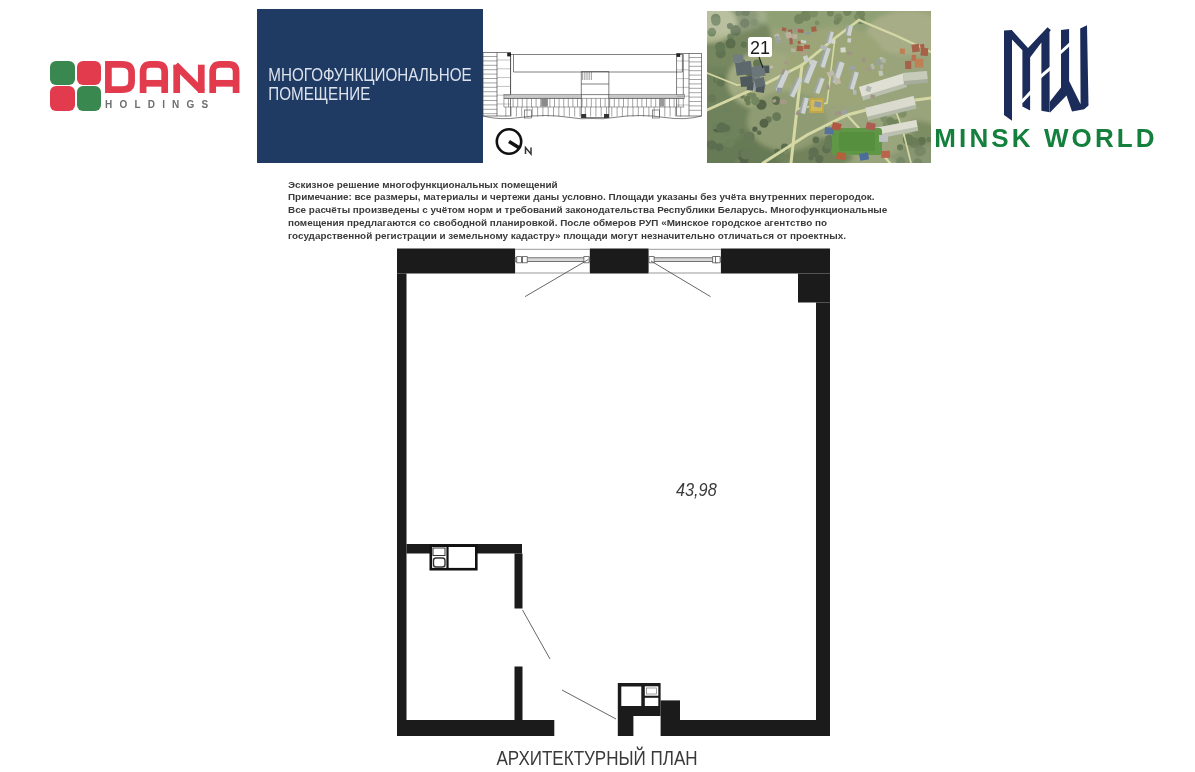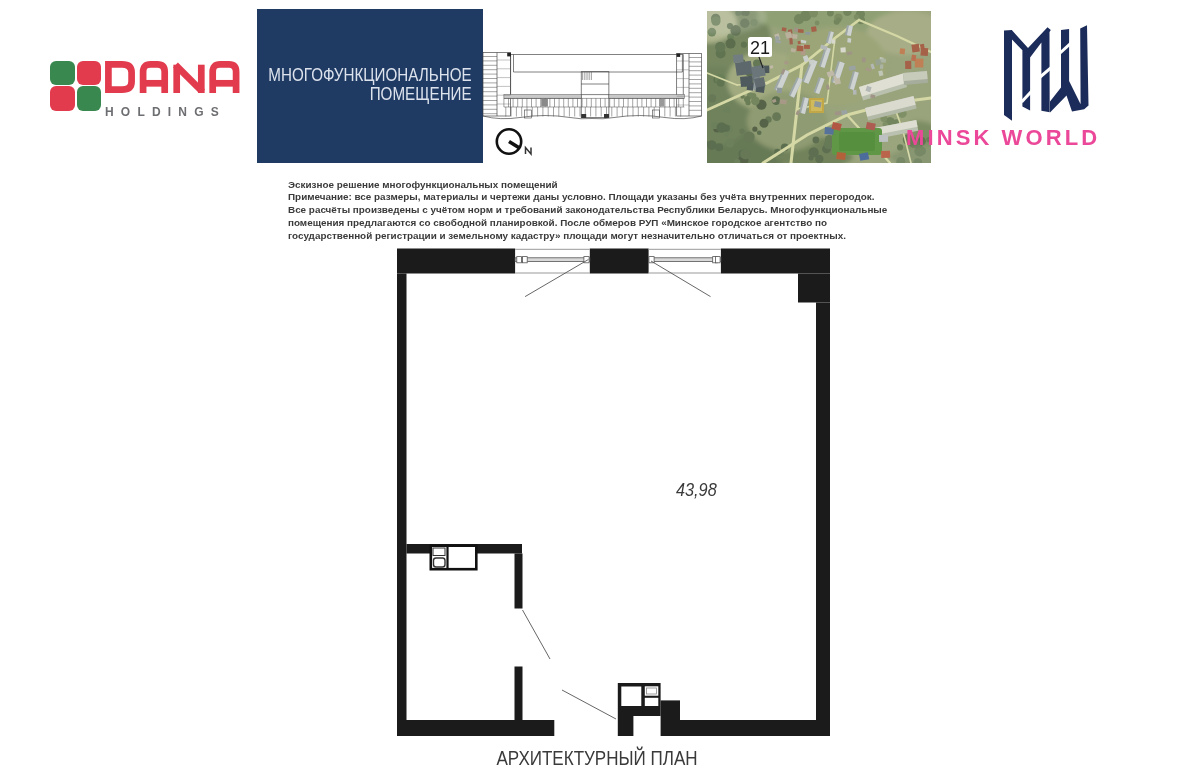--- a/index.html
+++ b/index.html
@@ -26,24 +26,24 @@
       <path d="M38.1,32 V10.8 Q38.1,3.4 45.4,3.4 H52.4 Q59.7,3.4 59.7,10.8 V32" stroke-linejoin="miter"></path>
       <path d="M38.1,22.3 H59.7"></path>
       <path d="M71.7,32 V3.7" stroke-linejoin="miter"></path>
       <path d="M70.5,4 L97.5,30.8" stroke-linejoin="miter"></path>
       <path d="M96.3,32 V3.7" stroke-linejoin="miter"></path>
       <path d="M107.7,32 V10.8 Q107.7,3.4 115,3.4 H124 Q131.1,3.4 131.1,10.8 V32" stroke-linejoin="miter"></path>
       <path d="M107.7,22.3 H131.1"></path>
     </g>
   </svg>
 
-  <div class="abs" style="left:55px;top:44px;width:160px;font-size:12px;font-weight:bold;letter-spacing:7.2px;color:#6d6e71">HOLDINGS</div>
+  <div class="abs" style="left:55px;top:38px;width:160px;font-size:10px;font-weight:bold;letter-spacing:7.2px;color:#6d6e71">HOLDINGS</div>
 </div>
 
-<div class="abs" style="left:257px;top:9px;width:226px;height:154px;background:#1f3a63;color:#dde3ed;text-align:right">
+<div class="abs" style="left:257px;top:9px;width:226px;height:154px;background:#1f3a63;color:#dde3ed;text-align:left">
   <div style="position:absolute;left:50%;top:57px;white-space:nowrap;font-size:19px;line-height:18.7px;transform:translateX(-50%) scale(0.8,1);transform-origin:center top">МНОГОФУНКЦИОНАЛЬНОЕ<br>ПОМЕЩЕНИЕ</div>
 </div>
 
 <svg class="abs" style="left:482px;top:44px" width="221" height="78" viewBox="482 44 221 78">
   <g stroke="#3d3d3d" stroke-width="0.65" fill="none">
   </g>
     <g stroke="#3d3d3d" stroke-width="0.65" fill="none">
       <rect x="483" y="52.6" width="27.6" height="63.4"></rect>
   <line x1="497" y1="52.6" x2="497" y2="116"></line>
   </g>
@@ -480,21 +480,21 @@
     <polygon points="8.0,5.2 8.0,14.6 18.4,25.2 18.4,81.5 26.1,85.5 26.1,32.4 37.4,17.4 37.4,85.8 45.7,87.2 45.5,7.0 46.8,5.0 43.5,2.2 24.0,23.0"></polygon>
     <polygon points="57.0,4.9 65.1,4.1 65.1,56.0 76.6,79.2 76.2,3.5 83.0,0.2 84.5,80.6 80.2,84.2 68.0,86.5 62.5,70.5 46.0,87.4 46.0,76.5 57.0,62.5"></polygon>
   </g>
   <g stroke="#fff" stroke-width="3.0">
     <line x1="54.4" y1="29.5" x2="68.0" y2="17.2"></line>
     <line x1="35.0" y1="53.0" x2="48.5" y2="41.3"></line>
     <line x1="17.6" y1="77.0" x2="28.0" y2="65.8"></line>
   </g>
 </svg>
 
-<div class="abs" style="left:906px;top:128px;width:280px;font-size:22px;line-height:20px;font-weight:bold;color:#ec4899;letter-spacing:3.1px">MINSK WORLD</div>
+<div class="abs" style="left:906px;top:128px;width:280px;text-align:center;font-size:26px;line-height:20px;font-weight:bold;color:#15803d;letter-spacing:3.1px">MINSK WORLD</div>
 
 <div class="abs" style="left:288px;top:178.5px;width:640px;font-size:9.9px;line-height:12.95px;font-weight:bold;color:#3a3a3a">
 Эскизное решение многофункциональных помещений<br>
 Примечание: все размеры, материалы и чертежи даны условно. Площади указаны без учёта внутренних перегородок.<br>
 Все расчёты произведены с учётом норм и требований законодательства Республики Беларусь. Многофункциональные<br>
 помещения предлагаются со свободной планировкой. После обмеров РУП «Минское городское агентство по<br>
 государственной регистрации и земельному кадастру» площади могут незначительно отличаться от проектных.
 </div>
 
 <svg class="abs" style="left:396px;top:247px" width="436" height="492" viewBox="396 247 436 492">

